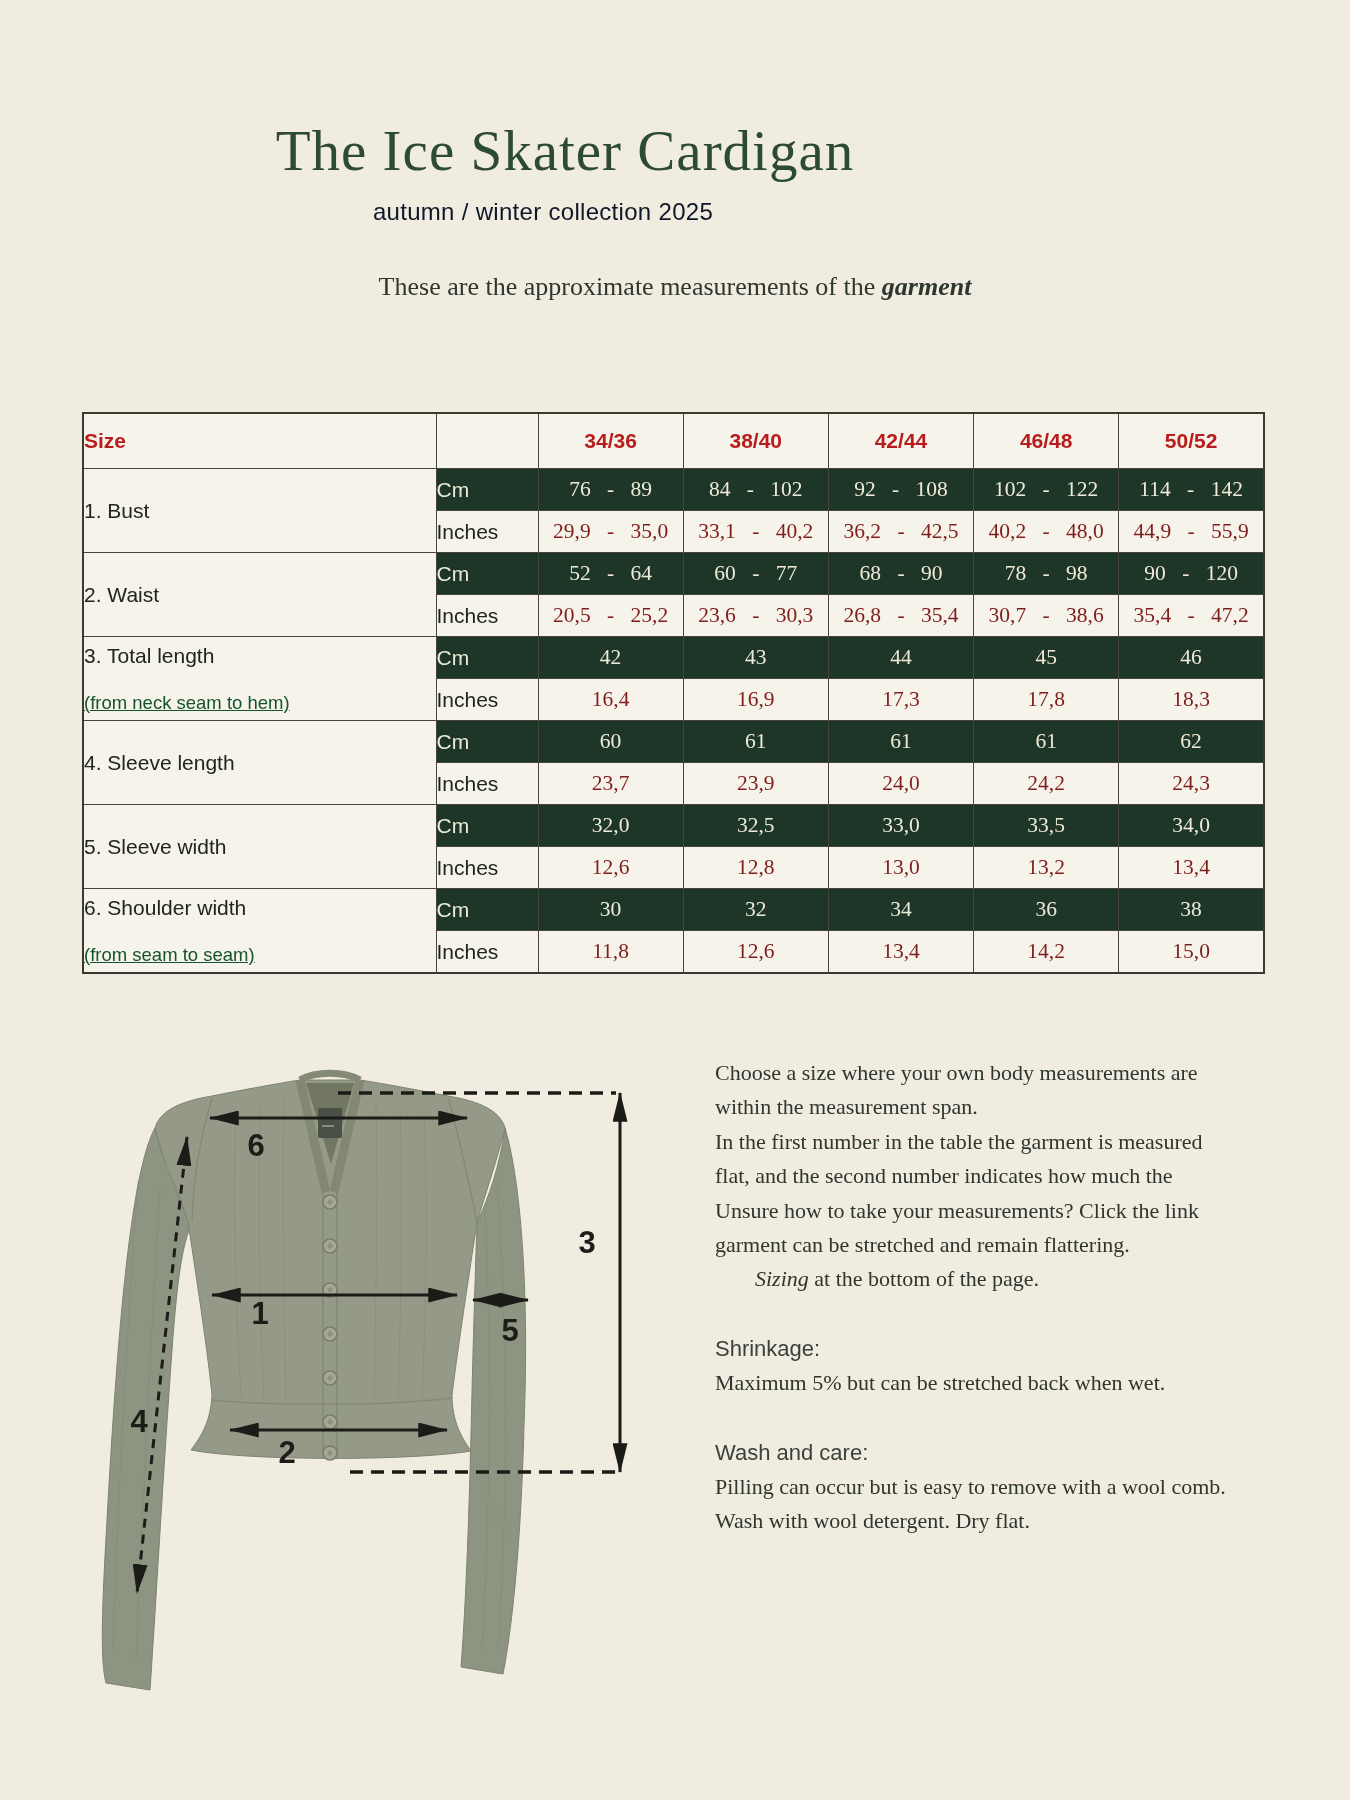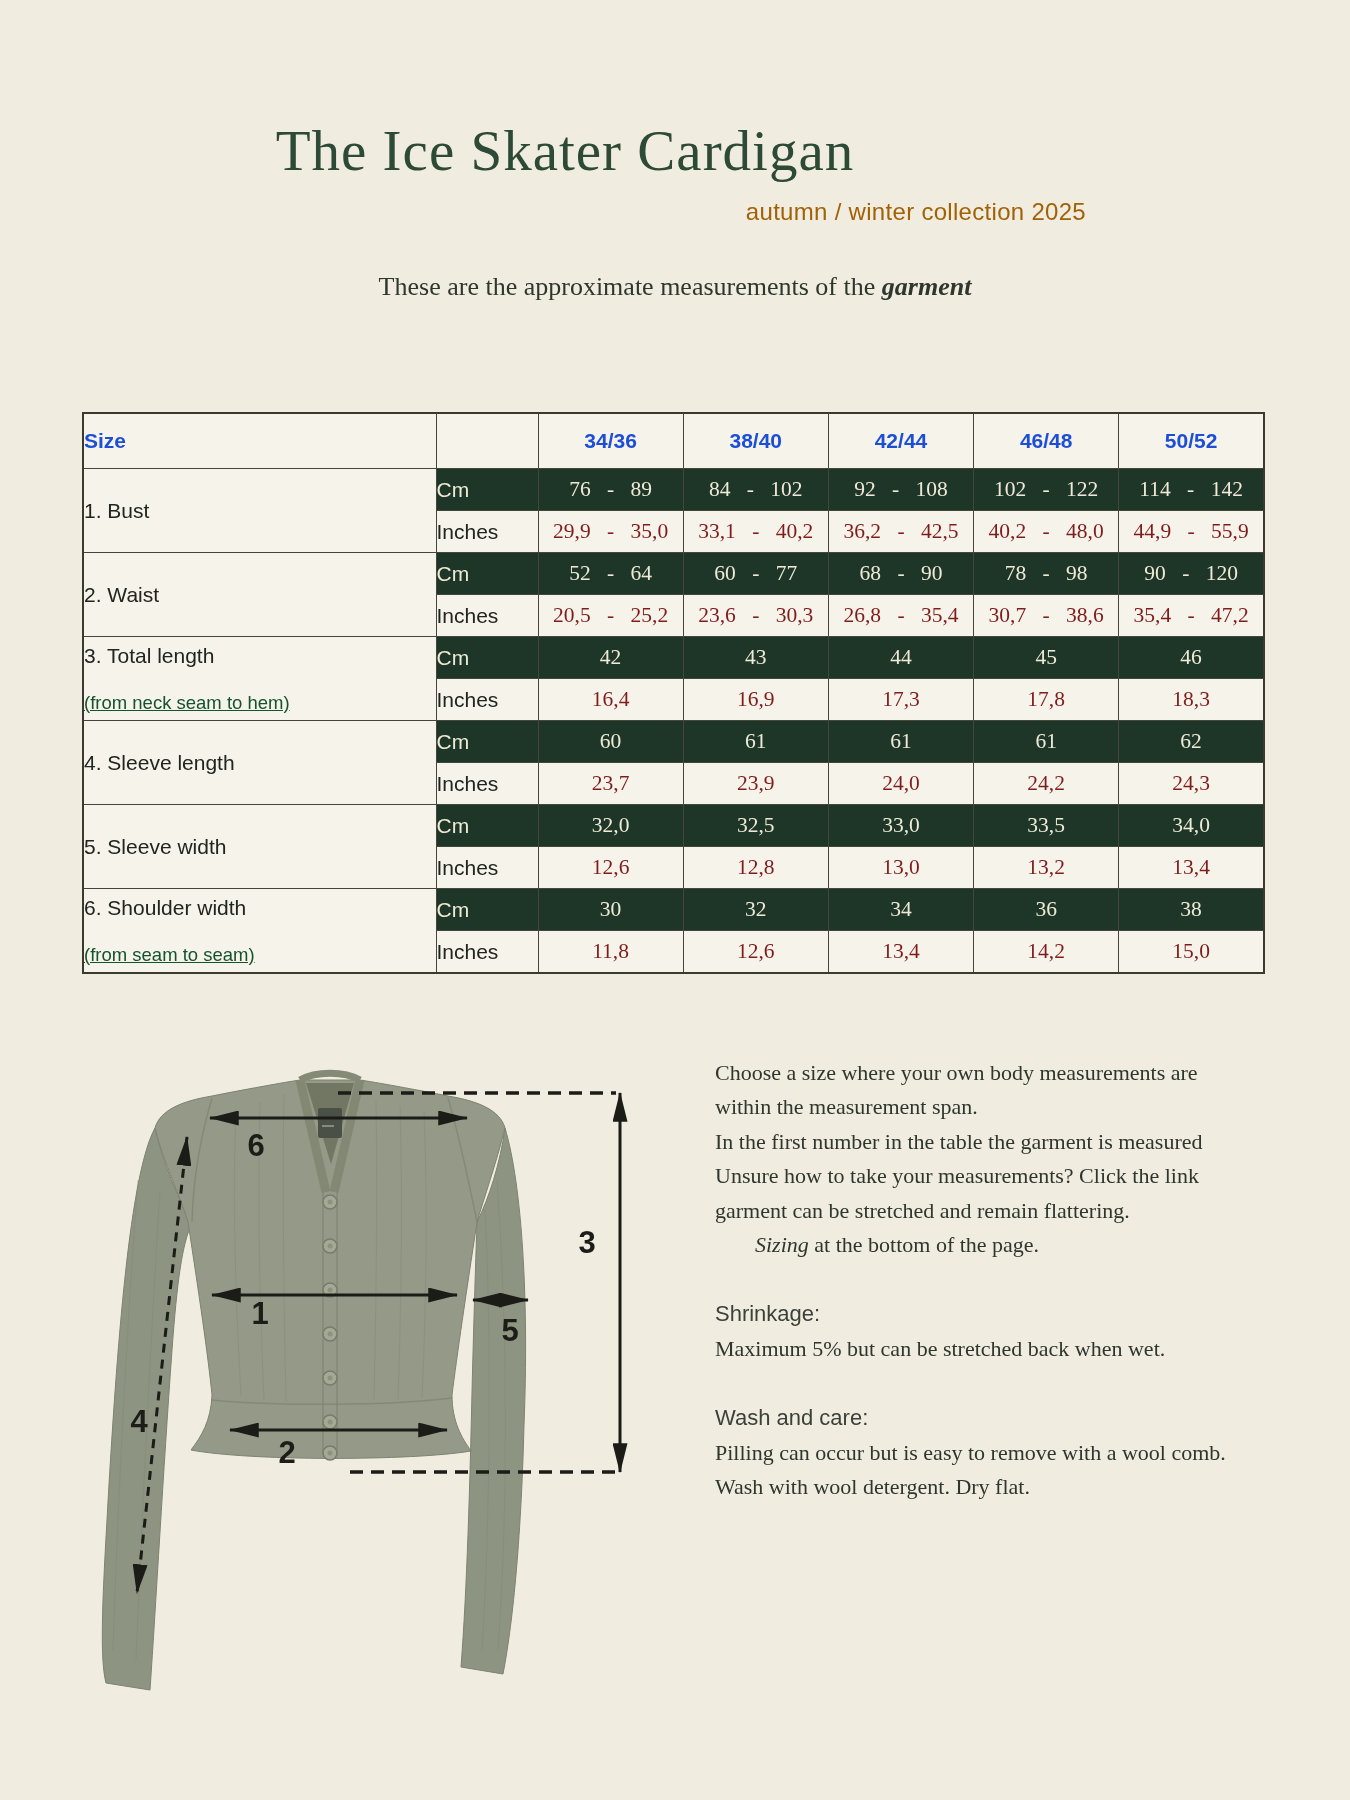--- a/index.html
+++ b/index.html
@@ -12,40 +12,40 @@
   }
   
   .title{
     position:absolute;left:0;top:118px;width:1130px;
     text-align:center;
     font-family:"Liberation Serif",serif;
     font-size:57px;color:#2d4a37;letter-spacing:1px;
   }
   .subtitle{
     position:absolute;left:0;top:198px;width:1086px;
-    text-align:right;font-size:24px;color:#a16207;letter-spacing:.3px;
+    text-align:center;font-size:24px;color:#0f172a;letter-spacing:.3px;
   }
   .intro{
     position:absolute;left:0;top:272px;width:1350px;
     text-align:center;font-family:"Liberation Serif",serif;
     font-size:26px;color:#2e362e;
   }
   .intro .emph{font-weight:bold;font-style:italic;}
   
   .size-table{
     position:absolute;left:82px;top:412px;width:1181px;
     border-collapse:collapse;table-layout:fixed;
     background:#f6f3ea;
     border:2px solid #3a3a31;
   }
   .size-table th,.size-table td{
     border:1.5px solid #45453b;
     padding:0;
   }
-  .head-row th{height:54px;font-size:21px;color:#1d4ed8;background:#f6f3ea;margin-top:44px;}
+  .head-row th{height:54px;font-size:21px;color:#b91c1c;background:#f6f3ea;margin-top:44px;}
   .size-th{text-align:left;padding-left:14px;}
   .size-col-th{text-align:center;}
   .cm-row td,.in-row td{height:41px;}
   .label-cell{
     text-align:left;padding-left:14px;vertical-align:middle;
     font-size:21px;color:#20251f;background:#f6f3ea;
   }
   .mnote{font-size:18.5px;margin-top:24px;color:#14532d;text-decoration:underline;}
   .mnote:empty{display:none;}
   .unit-cell{font-size:21px;text-align:left;padding-left:8px;background:#f6f3ea;color:#20251f;}
@@ -304,20 +304,21 @@
       <text x="227" y="413">2</text>
       <text x="79" y="382">4</text>
       <text x="527" y="203">3</text>
     </g>
   </svg>
 
   <div class="info">
     <div class="i-serif">Choose a size where your own body measurements are</div>
     <div class="i-serif">within the measurement span.</div>
     <div class="i-serif">In the first number in the table the garment is measured</div>
+    <div class="i-serif">flat, and the second number indicates how much the</div>
     <div class="i-serif">Unsure how to take your measurements? Click the link</div>
     <div class="i-serif">garment can be stretched and remain flattering.</div>
     <div class="i-serif"><span class="ital">Sizing</span><span> at the bottom of the page.</span></div>
     <div class="i-gap"></div>
     <div class="i-head">Shrinkage:</div>
     <div class="i-serif">Maximum 5% but can be stretched back when wet.</div>
     <div class="i-gap"></div>
     <div class="i-head">Wash and care:</div>
     <div class="i-serif">Pilling can occur but is easy to remove with a wool comb.</div>
     <div class="i-serif">Wash with wool detergent. Dry flat.</div>

